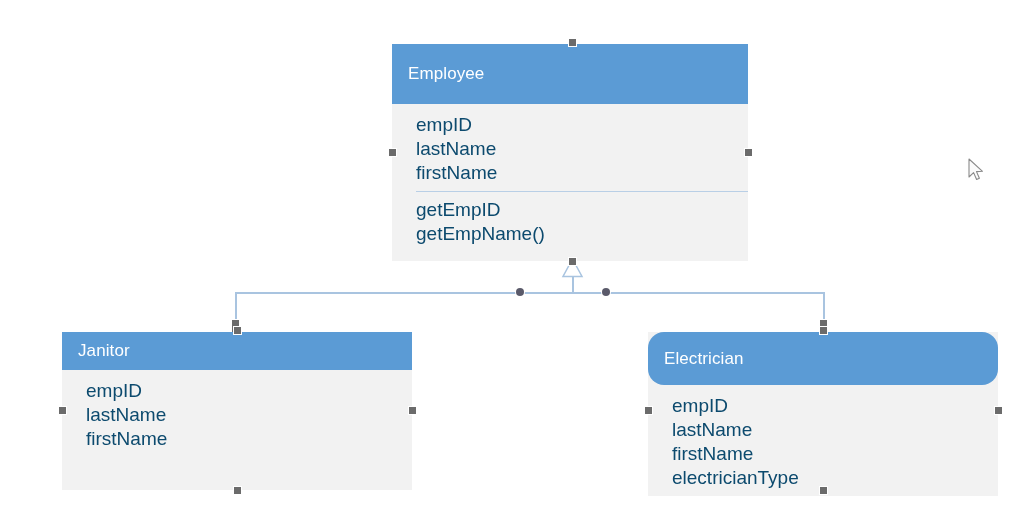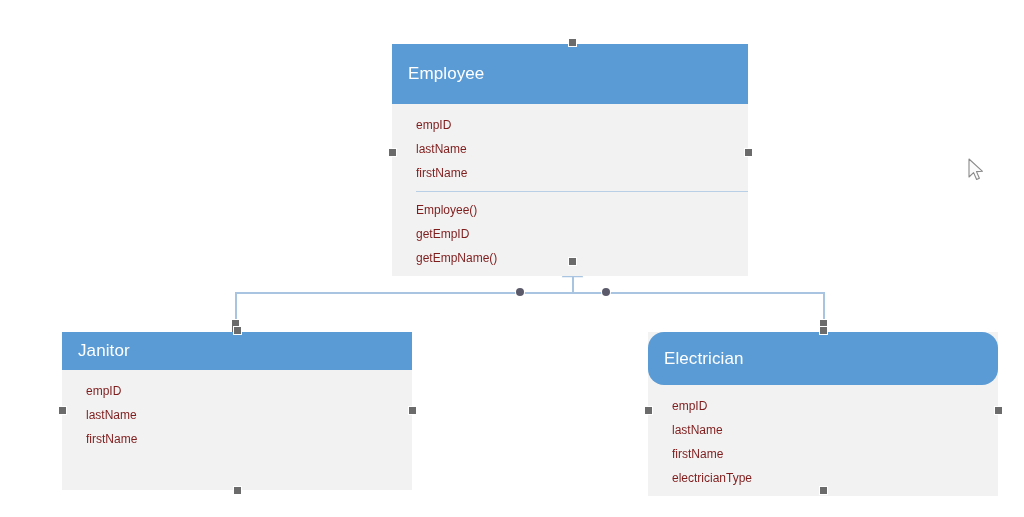--- a/index.html
+++ b/index.html
@@ -40,22 +40,22 @@
     background: #f2f2f2;
     box-sizing: border-box;
     padding: 9px 0 6px 24px;
   }
   .uml-section + .uml-section {
     border-top: 1px solid #b9cfe6;
     margin-top: 6px;
     padding-top: 6px;
   }
   .uml-member {
-    color: #7f1d1d;
-    font-size: 12px;
+    color: #0c4a6e;
+    font-size: 19px;
     line-height: 24px;
     white-space: nowrap;
   }
 
   
   .conn-line {
     position: absolute;
     background: #a9c4e0;
   }
   .conn-h { height: 1.5px; }
@@ -122,21 +122,20 @@
     <div class="uml-header" style="height:60px;">
       <span>Employee</span>
     </div>
     <div class="uml-body">
       <div class="uml-section">
         <div class="uml-member">empID</div>
         <div class="uml-member">lastName</div>
         <div class="uml-member">firstName</div>
       </div>
       <div class="uml-section">
-        <div class="uml-member">Employee()</div>
         <div class="uml-member">getEmpID</div>
         <div class="uml-member">getEmpName()</div>
       </div>
     </div>
   </div>
 
   <div class="handle" style="left:569px; top:39px;"></div>
   <div class="handle" style="left:389px; top:149px;"></div>
   <div class="handle" style="left:745px; top:149px;"></div>
   <div class="handle" style="left:569px; top:258px;"></div>

